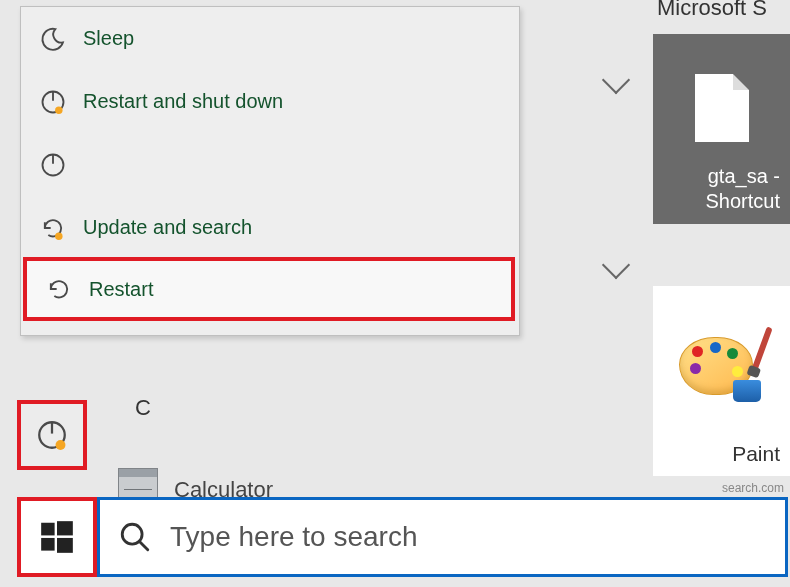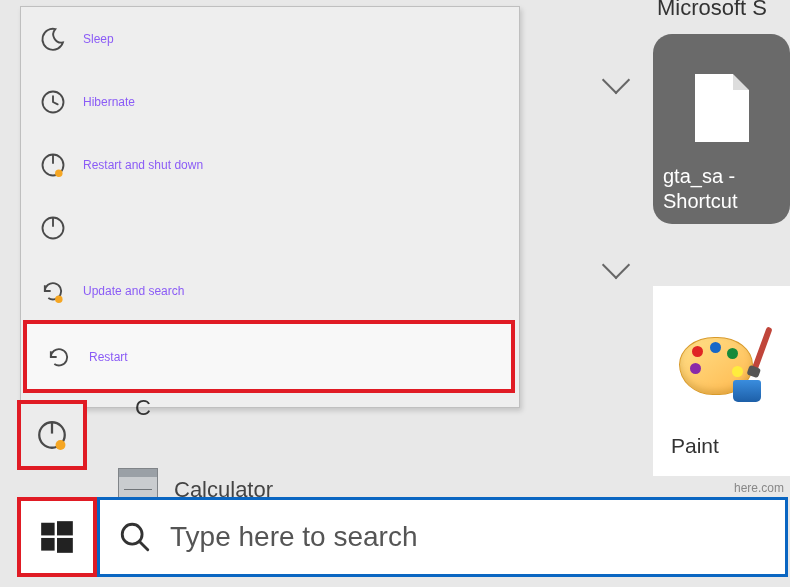--- a/index.html
+++ b/index.html
@@ -50,34 +50,34 @@
     width: 500px;
     background: #eeeeee;
     border: 1px solid #bfbfbf;
     box-shadow: 2px 3px 5px rgba(0,0,0,0.15);
   }
   .menu-item {
     display: flex;
     align-items: center;
     height: 63px;
     padding-left: 18px;
-    font-size: 12px;
-    color: #8b5cf6;
+    font-size: 20px;
+    color: #14532d;
   }
   .menu-item .icon-slot {
     width: 44px;
     display: flex;
     justify-content: flex-start;
   }
   .menu-item span.label { }
   .menu-item.hover { background: #f8f8f8; }
   .restart-hl {
     border: 4px solid #e01b24;
     margin: -2px 4px 14px 2px;
-    height: 73px;
+    height: 64px;
   }
 
   
   .start-bg {
     position: absolute;
     left: 90px; top: 0;
     width: 560px; height: 500px;
     background: #e8e8e8;
   }
   .c-header {
@@ -121,37 +121,37 @@
   .chev1 { left: 606px; top: 70px; }
   .chev2 { left: 606px; top: 255px; }
 
   
   .tiles {
     position: absolute;
     right: 0; top: 0;
     width: 145px;
     height: 500px;
     background: #e8e8e8;
+    text-align: right;
   }
   .tile-text-top {
     position: absolute;
     left: 12px; top: -5px;
     font-size: 22px;
     color: #333;
   }
   .gta-tile {
     position: absolute;
     left: 8px; top: 34px;
     width: 137px; height: 190px;
     background: #6a6a6a;
     color: white;
     padding: 10px 10px;
     display: flex;
     flex-direction: column;
-    border-radius: 19px;
   }
   .gta-doc {
     align-self: center;
     margin-top: 30px;
     width: 54px; height: 68px;
     background: white;
     position: relative;
   }
   .gta-doc::after {
     content:"";
@@ -164,21 +164,21 @@
   .gta-label {
     margin-top: auto;
     font-size: 20px;
     line-height: 1.25;
   }
   .paint-tile {
     position: absolute;
     left: 8px; top: 286px;
     width: 137px; height: 190px;
     background: white;
-    padding: 18px;
+    padding: 10px;
     display: flex;
     flex-direction: column;
   }
   .paint-row {
     display:flex; align-items:center; justify-content:center;
     flex:1;
   }
   .paint-icon {
     width: 86px; height: 70px;
     position: relative;
@@ -284,29 +284,20 @@
       <svg width="28" height="28" viewBox="0 0 24 24">
           <path fill="none" stroke="#4a4a4a" stroke-width="1.6" d="M14 3.5 A9 9 0 1 0 20.5 15 A7 7 0 0 1 14 3.5 Z"></path>
         </svg>
     </span>
     <span class="label">Sleep</span>
   </div>
   <div class="menu-item">
     <span class="icon-slot">
       <svg width="28" height="28" viewBox="0 0 24 24">
           <circle cx="12" cy="12" r="9" fill="none" stroke="#4a4a4a" stroke-width="1.6"></circle>
-          <path d="M12 7 V12 L16 14" fill="none" stroke="#4a4a4a" stroke-width="1.6" stroke-linecap="round"></path>
-        </svg>
-    </span>
-    <span class="label">Hibernate</span>
-  </div>
-  <div class="menu-item">
-    <span class="icon-slot">
-      <svg width="28" height="28" viewBox="0 0 24 24">
-          <circle cx="12" cy="12" r="9" fill="none" stroke="#4a4a4a" stroke-width="1.6"></circle>
           <line x1="12" y1="3" x2="12" y2="11" stroke="#4a4a4a" stroke-width="1.6"></line>
           <circle cx="17" cy="19" r="3.2" fill="#f5a623"></circle>
         </svg>
     </span>
     <span class="label">Restart and shut down</span>
   </div>
   <div class="menu-item">
     <span class="icon-slot">
       <svg width="28" height="28" viewBox="0 0 24 24">
           <circle cx="12" cy="12" r="9" fill="none" stroke="#4a4a4a" stroke-width="1.6"></circle>
@@ -359,13 +350,13 @@
 </div>
 
 <div class="search-bar">
   <svg width="34" height="34" viewBox="0 0 24 24">
       <circle cx="10" cy="10" r="7" fill="none" stroke="#333" stroke-width="2"></circle>
       <line x1="15" y1="15" x2="21" y2="21" stroke="#333" stroke-width="2" stroke-linecap="round"></line>
     </svg>
   <span class="search-text">Type here to search</span>
 </div>
 
-<div class="watermark">here.com</div>
+<div class="watermark">search.com</div>
 
 </body></html>

